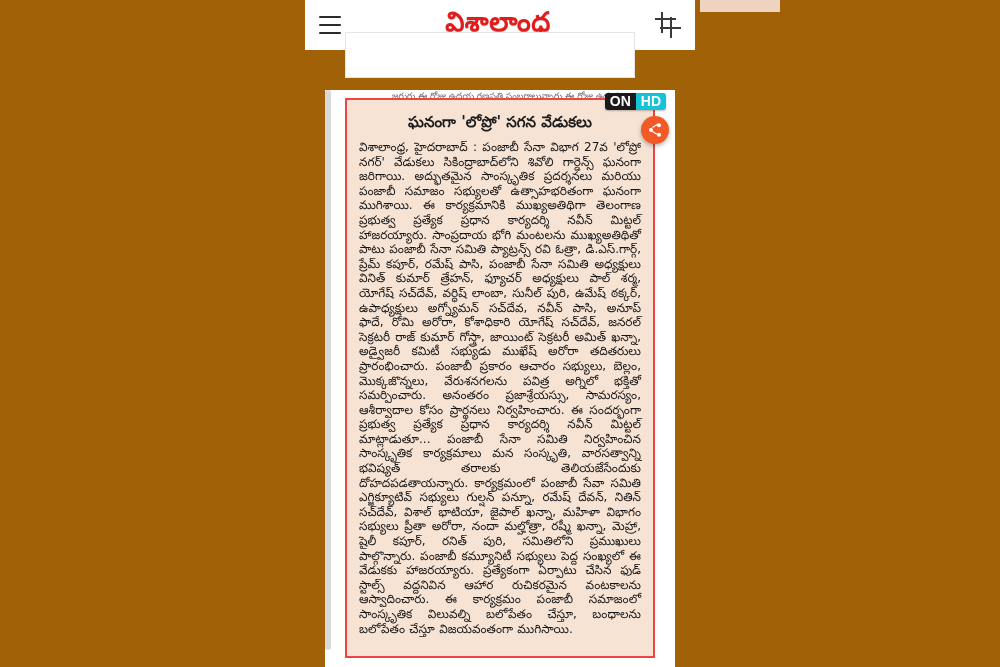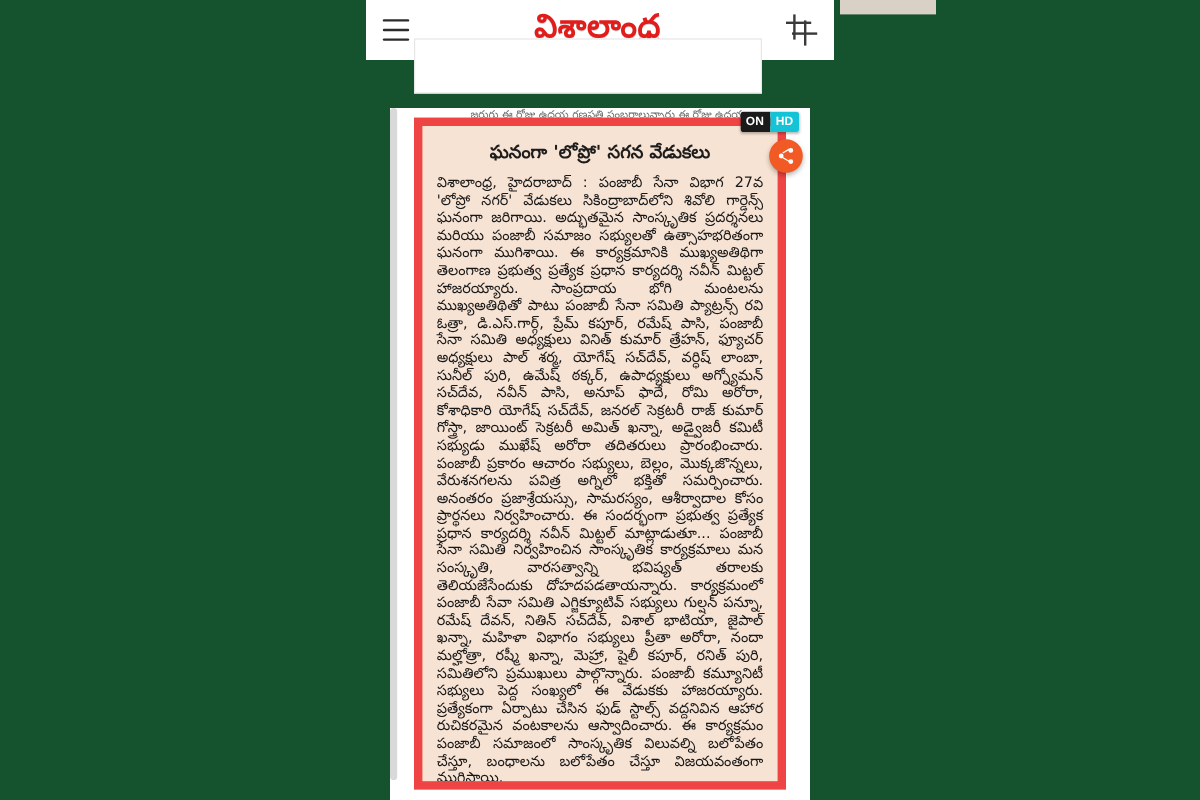--- a/index.html
+++ b/index.html
@@ -9,21 +9,21 @@
     width: 1000px;
     height: 667px;
     overflow: hidden;
     font-family: "Liberation Sans", sans-serif;
   }
 
   .page {
     position: relative;
     width: 1000px;
     height: 667px;
-    background: #14532d;
+    background: #a16207;
   }
 
   
   .appbar {
     position: absolute;
     left: 305px;
     top: 0;
     width: 390px;
     height: 50px;
     background: #ffffff;
@@ -139,21 +139,21 @@
     margin-left: 47px;
   }
 
   .clipping {
     position: absolute;
     left: 20px;
     top: 8px;
     width: 310px;
     height: 560px;
     background: #f7e3d4;
-    border: 7px solid #ef4444;
+    border: 2px solid #ef4444;
     box-sizing: border-box;
     padding: 10px 12px 8px 12px;
     overflow: hidden;
   }
 
   .clip-headline {
     text-align: center;
     color: #1d1d1d;
     font-family: "DejaVu Sans", sans-serif;
     font-weight: bold;
@@ -175,21 +175,21 @@
   
   .on-hd {
     position: absolute;
     right: 9px;
     top: 3px;
     display: flex;
     align-items: center;
     height: 17px;
     border-radius: 3px;
     overflow: hidden;
-    font-size: 10px;
+    font-size: 14px;
     font-weight: bold;
     font-family: "Liberation Sans", sans-serif;
     box-shadow: 0 1px 2px rgba(0,0,0,0.25);
   }
   .on-hd .on {
     background: #1a1a1a;
     color: #ffffff;
     padding: 0 5px;
     line-height: 17px;
   }

